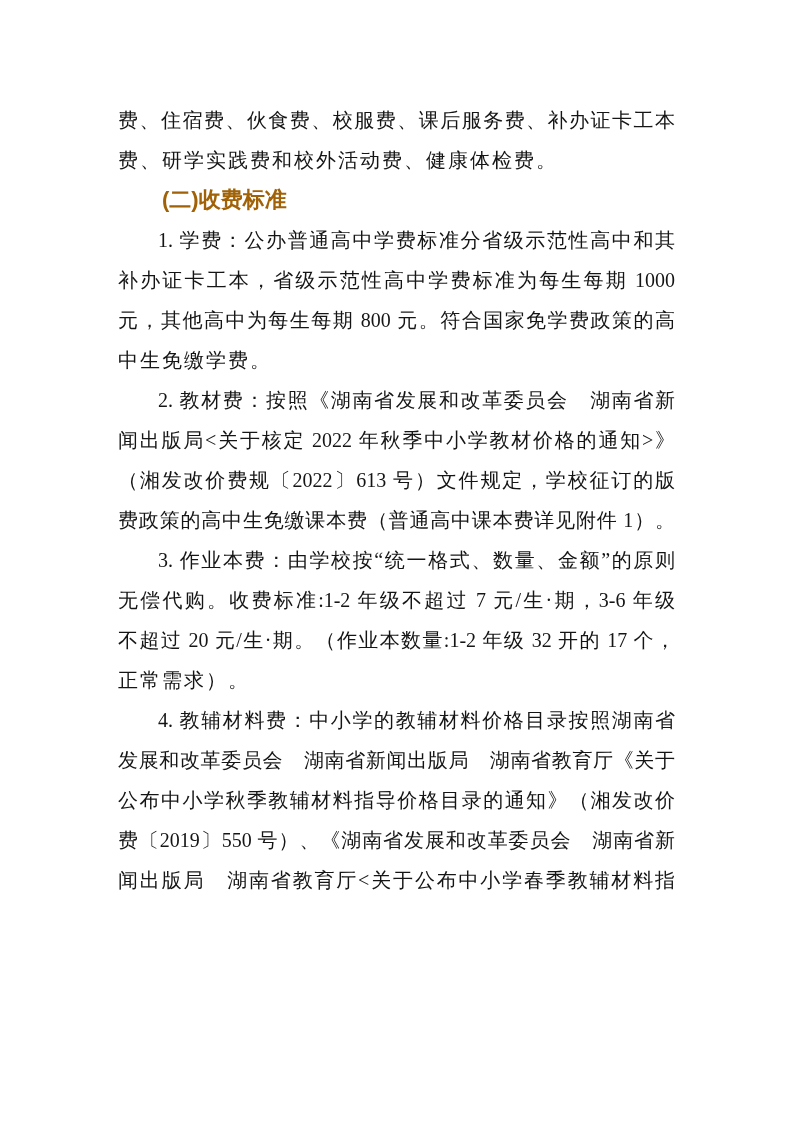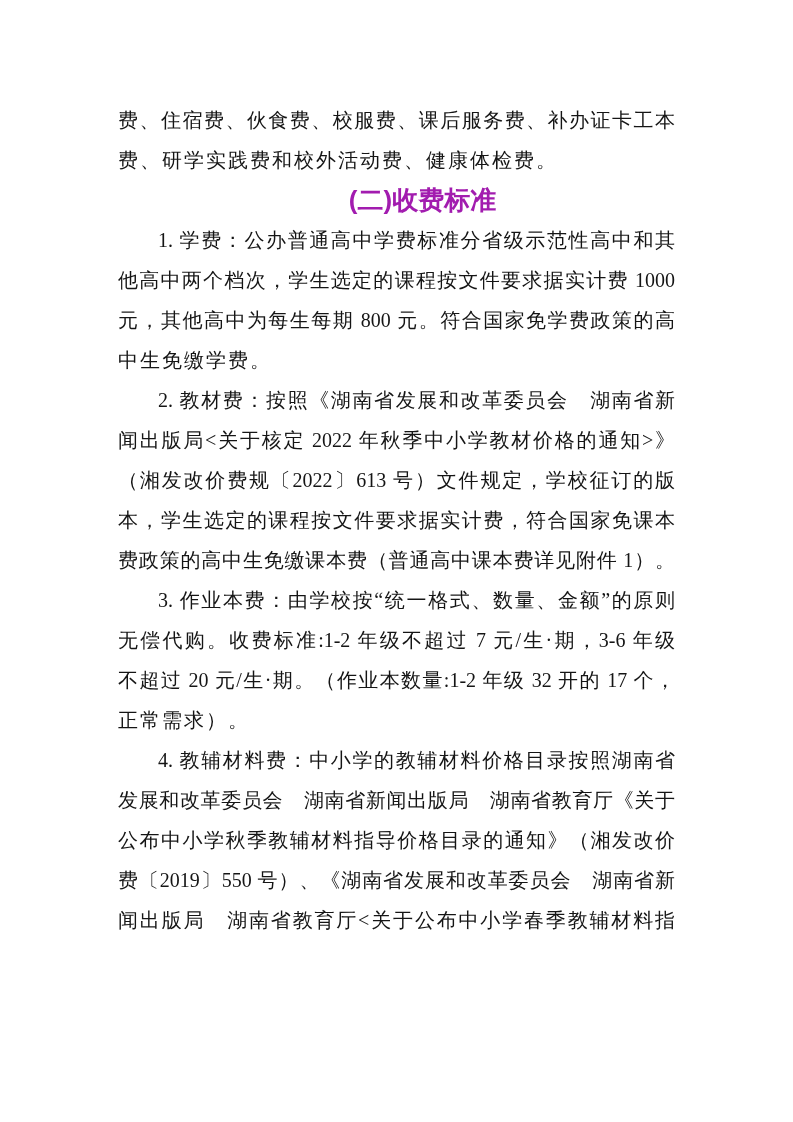--- a/index.html
+++ b/index.html
@@ -43,42 +43,41 @@
     text-align: justify;
     text-align-last: justify;
     text-justify: inter-character;
   }
   .line.indent {
     text-indent: 2em;
   }
   .line.heading {
     font-family: "Liberation Sans", "DejaVu Sans", sans-serif;
     font-weight: 700;
-    font-size: 26px;
-    color: #a21caf;
+    font-size: 22px;
+    color: #a16207;
     letter-spacing: 0;
-    text-align: center;
+    text-align: left;
   }
 </style>
 </head>
 <body>
 
 <div class="page">
   <div class="text-block">
       <div class="line j">费、住宿费、伙食费、校服费、课后服务费、补办证卡工本</div>
       <div class="line plain">费、研学实践费和校外活动费、健康体检费。</div>
       <div class="line plain indent heading">(二)收费标准</div>
       <div class="line j indent">1. 学费：公办普通高中学费标准分省级示范性高中和其</div>
-      <div class="line j">他高中两个档次，学生选定的课程按文件要求据实计费 1000</div>
+      <div class="line j">补办证卡工本，省级示范性高中学费标准为每生每期 1000</div>
       <div class="line j">元，其他高中为每生每期 800 元。符合国家免学费政策的高</div>
       <div class="line plain">中生免缴学费。</div>
       <div class="line j indent">2. 教材费：按照《湖南省发展和改革委员会　湖南省新</div>
       <div class="line j">闻出版局&lt;关于核定 2022 年秋季中小学教材价格的通知&gt;》</div>
       <div class="line j">（湘发改价费规〔2022〕613 号）文件规定，学校征订的版</div>
-      <div class="line j">本，学生选定的课程按文件要求据实计费，符合国家免课本</div>
       <div class="line j">费政策的高中生免缴课本费（普通高中课本费详见附件 1）。</div>
       <div class="line j indent">3. 作业本费：由学校按“统一格式、数量、金额”的原则</div>
       <div class="line j">无偿代购。收费标准:1-2 年级不超过 7 元/生·期，3-6 年级</div>
       <div class="line j">不超过 20 元/生·期。（作业本数量:1-2 年级 32 开的 17 个，</div>
       <div class="line plain">正常需求）。</div>
       <div class="line j indent">4. 教辅材料费：中小学的教辅材料价格目录按照湖南省</div>
       <div class="line j">发展和改革委员会　湖南省新闻出版局　湖南省教育厅《关于</div>
       <div class="line j">公布中小学秋季教辅材料指导价格目录的通知》（湘发改价</div>
       <div class="line j">费〔2019〕550 号）、《湖南省发展和改革委员会　湖南省新</div>
       <div class="line j">闻出版局　湖南省教育厅&lt;关于公布中小学春季教辅材料指</div>

